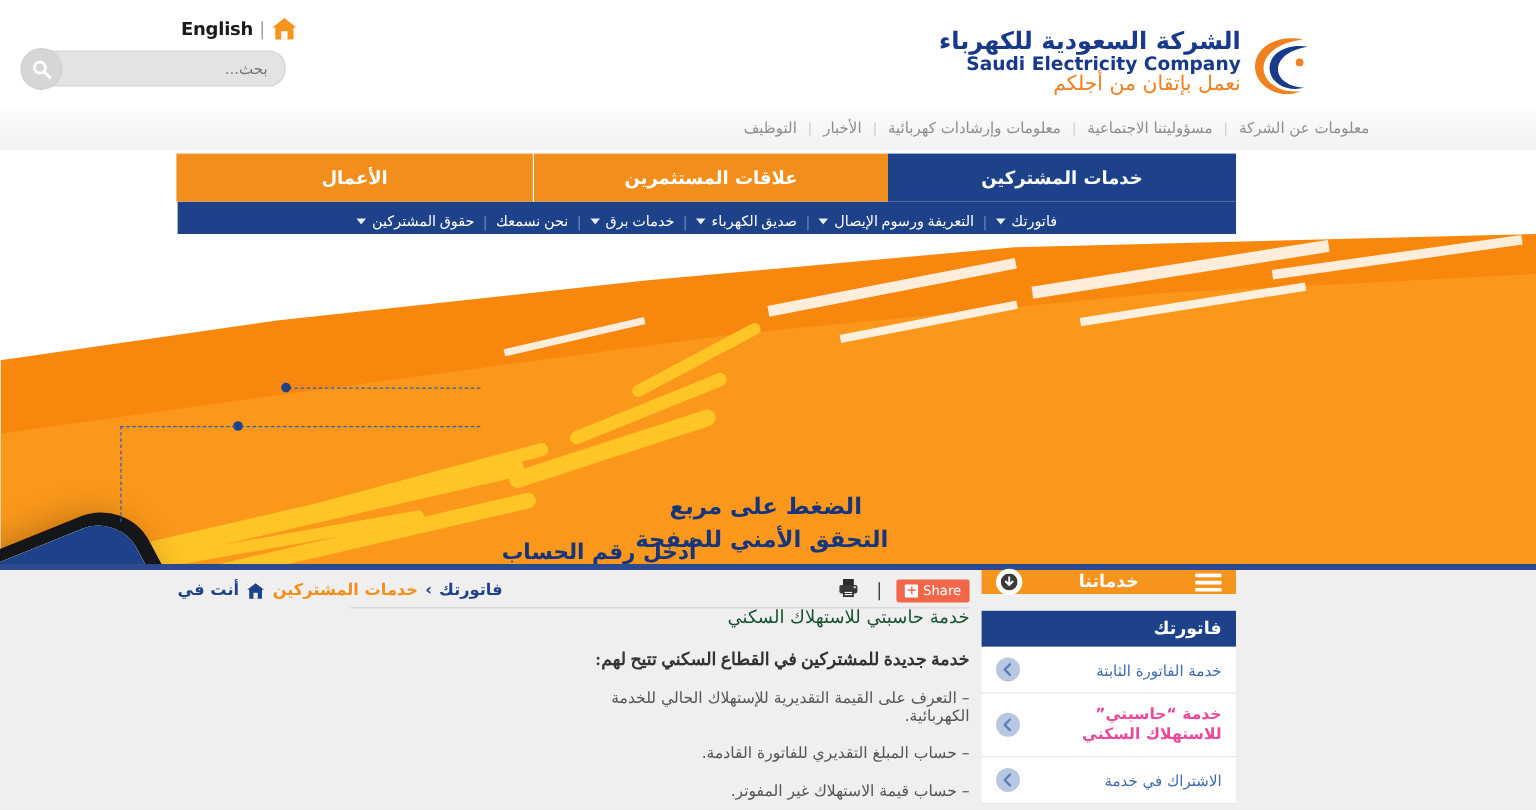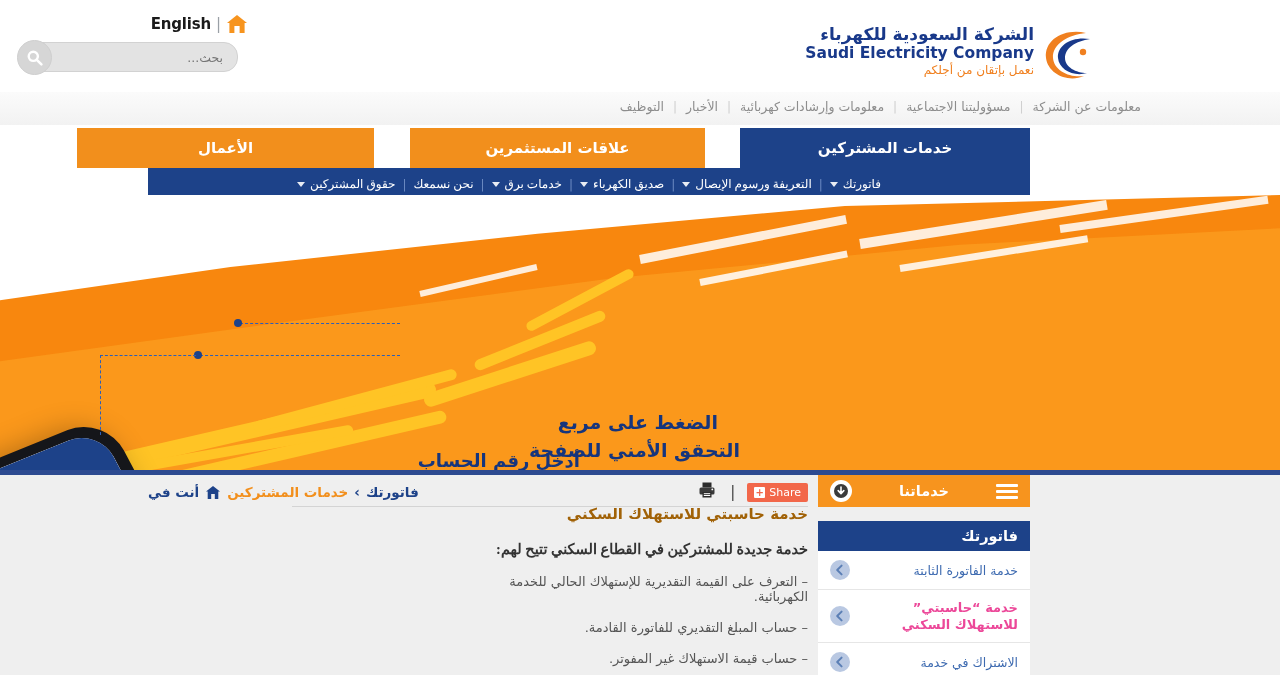--- a/index.html
+++ b/index.html
@@ -28,35 +28,35 @@
     outline:none;text-align:right;direction:rtl;color:#8a8a8a;font-size:12.5px;
     font-family:"DejaVu Sans","Liberation Sans",sans-serif;
   }
   .search-btn{position:absolute;left:-10px;top:-3px;width:33px;height:33px;border-radius:50%;
     background:#d6d6d6;border:1px solid #cfcfcf;display:flex;align-items:center;justify-content:center;cursor:pointer;}
 
   
   .logo{position:absolute;right:-112px;top:24px;width:262px;height:62px;direction:rtl;}
   .logo-mark{position:absolute;right:0;top:2px;width:62px;height:58px;}
   .logo-txt{position:absolute;right:68px;top:0;text-align:right;}
-  .logo-ar{font-size:17px;font-weight:bold;color:#19398a;letter-spacing:.5px;line-height:20px;white-space:nowrap;}
+  .logo-ar{font-size:20px;font-weight:bold;color:#19398a;letter-spacing:.5px;line-height:20px;white-space:nowrap;}
   .logo-en{font-size:15.5px;font-weight:bold;color:#19398a;letter-spacing:0;line-height:19px;white-space:nowrap;direction:ltr;}
-  .logo-slogan{font-size:12px;color:#f08020;line-height:15px;white-space:nowrap;}
+  .logo-slogan{font-size:17px;color:#f08020;line-height:15px;white-space:nowrap;}
 
   
   .utility-band{position:absolute;left:0;top:92px;width:1280px;height:33px;
     background:linear-gradient(#fbfbfb,#f2f2f2);}
   .utility{position:absolute;right:calc(50% - 450px + -60px);top:99px;display:flex;direction:rtl;align-items:center;gap:0;}
   .utility a{font-size:12.5px;color:#8d8d8d;text-decoration:none;padding:0 9px;white-space:nowrap;}
   .utility .bar{color:#cfcfcf;font-size:12px;}
 
   
   .nav{position:absolute;left:148px;top:128px;width:882px;}
   .tabs{display:flex;direction:rtl;height:40px;}
-  .tab{flex:0 0 auto;display:flex;align-items:center;justify-content:center;color:#fff;font-size:15px;font-weight:bold;cursor:pointer;margin-left:35px;}
+  .tab{flex:0 0 auto;display:flex;align-items:center;justify-content:center;color:#fff;font-size:15px;font-weight:bold;cursor:pointer;}
   .tab.t0{width:290px;background:#1d4289;}
   .tab.t1{width:295px;background:#f28f1c;border-left:1px solid #fff;}
   .tab.t2{width:297px;background:#f28f1c;}
   .subnav{background:#1d4289;padding:6px 0 8px;}
   .subrow{display:flex;direction:rtl;justify-content:center;align-items:center;flex-wrap:nowrap;padding:3px 6px;}
   .subrow a{color:#fff;font-size:12px;text-decoration:none;white-space:nowrap;padding:0 7px;display:flex;align-items:center;gap:5px;font-family:Liberation Serif, serif;}
   .caret{display:inline-block;width:0;height:0;border-left:4px solid transparent;border-right:4px solid transparent;border-top:5px solid #fff;opacity:.9;}
   .subsep{color:#6c8ac2;font-size:12px;}
 
   
@@ -98,27 +98,27 @@
   .share-btn{display:flex;align-items:center;gap:4px;background:#f2674a;color:#fff;font-size:11px;
     padding:3px 7px;border-radius:2px;cursor:pointer;direction:ltr;}
   .share-plus{display:inline-block;width:11px;height:11px;background:#fff;color:#f2674a;font-size:10px;
     line-height:11px;text-align:center;border-radius:1px;font-weight:bold;}
   .pipe{color:#444;margin:0 12px 0 14px;font-size:15px;}
   .print-ico{cursor:pointer;}
 
   .rule{position:absolute;left:292px;top:506px;width:516px;height:1px;background:#d4d4d4;}
 
   .article{position:absolute;right:472px;top:505px;width:350px;text-align:right;direction:rtl;}
-  .art-title{font-size:15px;font-weight:bold;color:#a16207;margin:0 0 18px 0;}
+  .art-title{font-size:15px;font-weight:normal;color:#14532d;margin:0 0 18px 0;}
   .art-sub{font-size:14.5px;font-weight:bold;color:#333;margin:0 0 16px 0;font-family:Liberation Serif, serif;}
   .art-li{font-size:13px;color:#555;margin:0 0 16px 0;}
 
   
   .sidebar{position:absolute;left:818px;top:475px;width:212px;}
-  .sb-head{height:32px;background:#f7941e;display:flex;direction:rtl;align-items:center;
+  .sb-head{height:20px;background:#f7941e;display:flex;direction:rtl;align-items:center;
     justify-content:space-between;padding:0 12px;color:#fff;}
   .sb-head-txt{font-size:14.5px;font-weight:bold;}
   .hamburger{display:flex;flex-direction:column;gap:3px;cursor:pointer;}
   .hamburger i{display:block;width:22px;height:3px;background:#fff;border-radius:1px;}
   .dl-circle{width:22px;height:22px;border-radius:50%;background:#fff;display:flex;align-items:center;justify-content:center;cursor:pointer;}
   .sb-gap{height:14px;background:#efefef;}
   .sb-title{height:30px;background:#1d4289;color:#fff;display:flex;align-items:center;justify-content:flex-start;
     padding:0 12px;font-size:14.5px;font-weight:bold;direction:rtl;}
   .sb-list{background:#fff;}
   .sb-item{display:flex;direction:rtl;align-items:center;justify-content:space-between;

